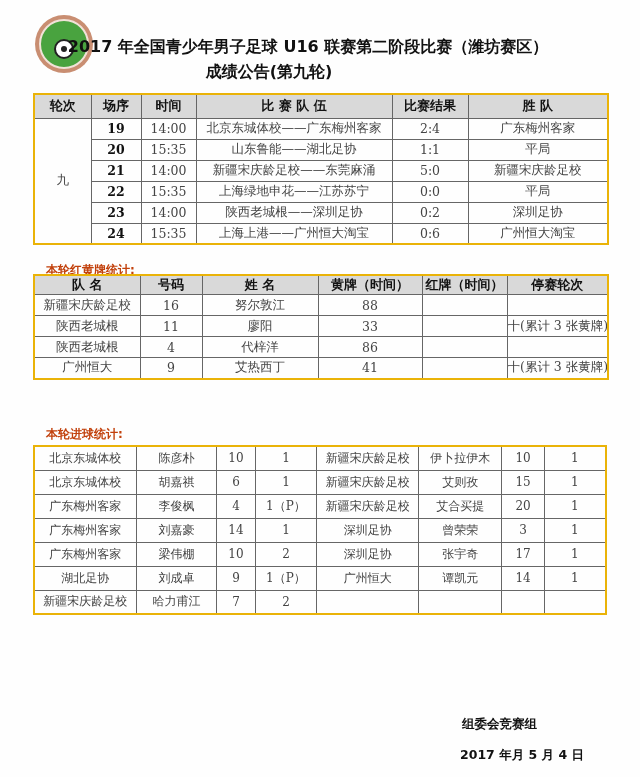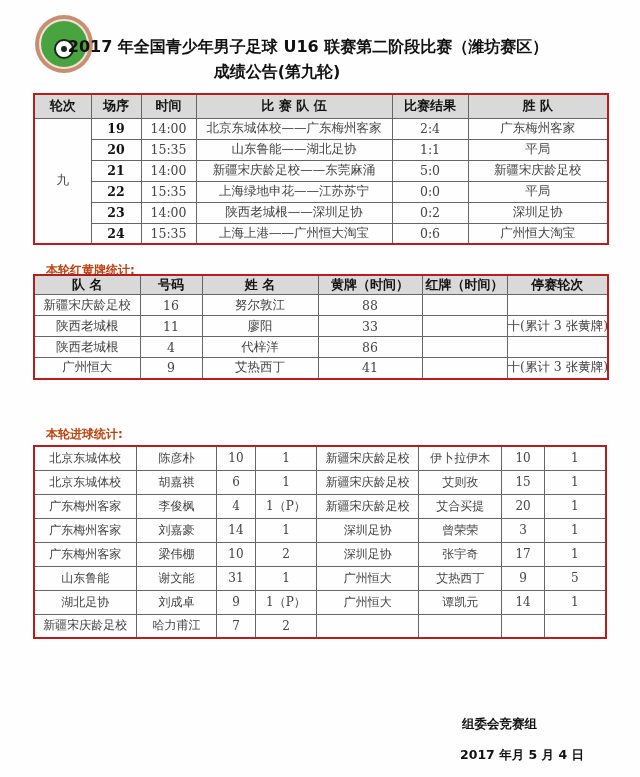--- a/index.html
+++ b/index.html
@@ -16,37 +16,37 @@
     display: flex; align-items: center; justify-content: center; border: 2px solid #f1e2d8;
   }
   .logo .ball {
     width: 16px; height: 16px; border-radius: 50%; background: #fff; border: 2px solid #222;
     margin-top: 10px; position: relative;
   }
   .logo .ball::after {
     content: ""; position: absolute; left: 5px; top: 5px; width: 6px; height: 6px; background: #222; border-radius: 50%;
   }
   .title {
-    position: absolute; left: 16px; width: 522px; text-align: center;
+    position: absolute; left: 8px; width: 522px; text-align: center;
     font-family: "DejaVu Sans", "Liberation Sans", sans-serif; font-weight: bold; color: #111;
   }
   .title.l1 { top: 37px; font-size: 16px; left: 40px; width: 536px; }
   .title.l2 { top: 62px; font-size: 16px; }
 
   table { position: absolute; border-collapse: collapse; table-layout: fixed; }
   td, th {
     border: 1px solid #666; text-align: center; padding: 0; font-weight: normal;
     font-size: 12.5px; color: #444; white-space: nowrap; overflow: hidden;
   }
   th {
     background: #d9d9d9; font-family: "DejaVu Sans", "Liberation Sans", sans-serif;
     font-weight: bold; color: #111; font-size: 13px;
   }
   td.bold { font-weight: bold; color: #111; font-family: "DejaVu Serif", serif; }
-  table { border: 2px solid #b91c1c; }
+  table { border: 2px solid #eab308; }
 
   #t1 { left: 33px; top: 93px; width: 574px; }
   #t1 tr.h { height: 24px; }
   #t1 tr.r { height: 21px; }
 
   .section-label {
     position: absolute; left: 46px; font-family: "DejaVu Sans", "Liberation Sans", sans-serif;
     font-weight: bold; font-size: 12px; color: #c2410c;
   }
   #lbl2 { top: 262px; }
@@ -254,30 +254,20 @@
     <td>广东梅州客家</td>
     <td>梁伟棚</td>
     <td>10</td>
     <td>2</td>
     <td>深圳足协</td>
     <td>张宇奇</td>
     <td>17</td>
     <td>1</td>
   </tr>
   <tr class="r">
-    <td>山东鲁能</td>
-    <td>谢文能</td>
-    <td>31</td>
-    <td>1</td>
-    <td>广州恒大</td>
-    <td>艾热西丁</td>
-    <td>9</td>
-    <td>5</td>
-  </tr>
-  <tr class="r">
     <td>湖北足协</td>
     <td>刘成卓</td>
     <td>9</td>
     <td>1（P）</td>
     <td>广州恒大</td>
     <td>谭凯元</td>
     <td>14</td>
     <td>1</td>
   </tr>
   <tr class="r">

